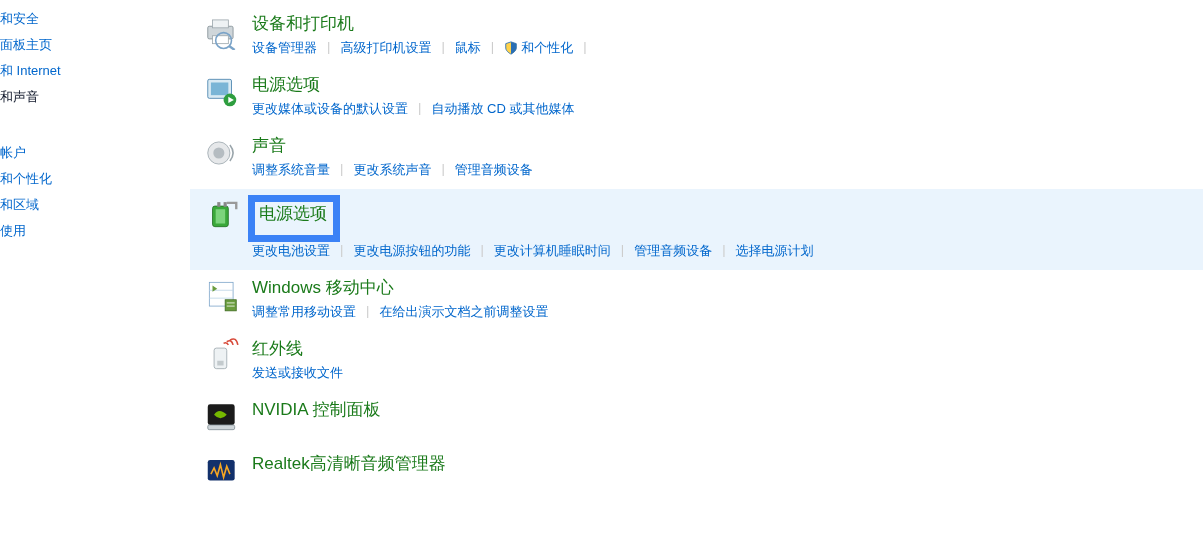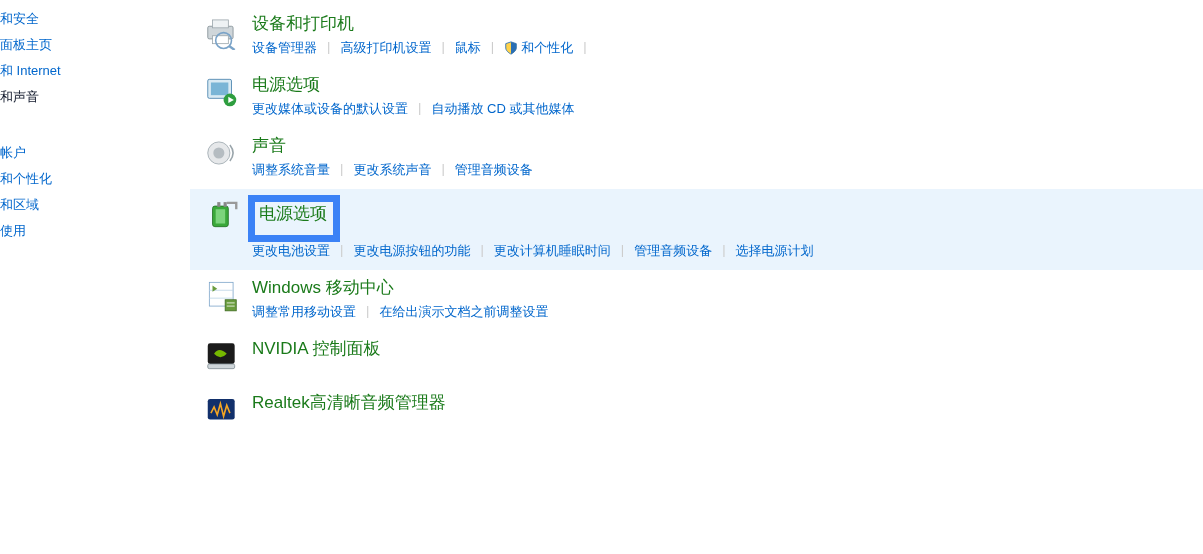--- a/index.html
+++ b/index.html
@@ -156,20 +156,35 @@
       <div class="cat-body">
         <span class="cat-title">Windows 移动中心</span>
         <div class="sublinks">
           <a>调整常用移动设置</a>
             <span class="sep">|</span>
           <a>在给出演示文档之前调整设置</a>
         </div>
       </div>
     </div>
 
+    <div class="cat">
+      <div class="icon-box">
+        <svg viewBox="0 0 48 48">
+            <rect x="14" y="14" width="16" height="26" rx="3" fill="#eef2f4" stroke="#9aa5ab" stroke-width="1"></rect>
+            <rect x="18" y="30" width="8" height="6" fill="#c3cacd"></rect>
+            <path d="M26 8 Q30 6 32 10 M30 6 Q36 2 38 10 M34 4 Q42 -1 44 10" fill="none" stroke="#d84a3a" stroke-width="2"></path>
+          </svg>
+      </div>
+      <div class="cat-body">
+        <span class="cat-title">红外线</span>
+        <div class="sublinks">
+          <a>发送或接收文件</a>
+        </div>
+      </div>
+    </div>
 
     <div class="cat">
       <div class="icon-box">
         <svg viewBox="0 0 48 48">
             <rect x="6" y="8" width="34" height="26" rx="3" fill="#1b1b1b"></rect>
             <path d="M14 21 Q20 12 30 21 Q22 30 14 21" fill="#76b900"></path>
             <rect x="6" y="34" width="34" height="6" rx="2" fill="#cfd6da" stroke="#7e8a91"></rect>
           </svg>
       </div>
       <div class="cat-body">

